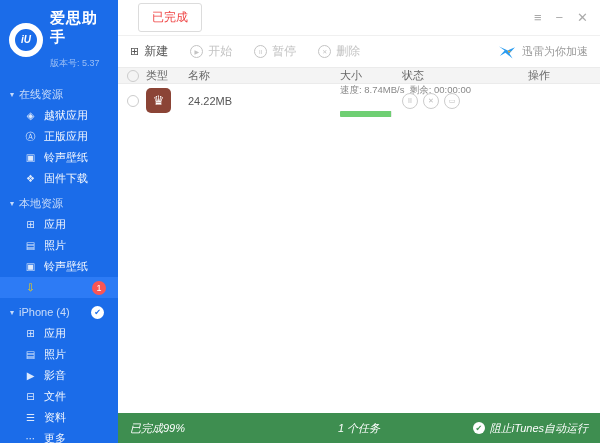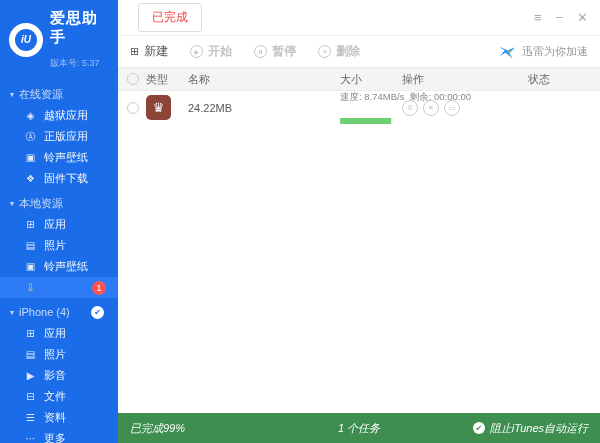--- a/index.html
+++ b/index.html
@@ -37,28 +37,28 @@
   .main { flex:1; display:flex; flex-direction:column; background:#fff; min-width:0; }
   .titlebar { height:36px; display:flex; align-items:center; padding:0 12px; border-bottom:1px solid #f0f0f0; }
   .tab { font-size:12px; padding:5px 13px; border-radius:3px; cursor:pointer; }
   .tab.active { background:#2979e8; color:#fff; }
   .tab.inactive { background:#fff; color:#ef4444; border:1px solid #dcdcdc; margin-left:8px; }
   .win-controls { margin-left:auto; display:flex; gap:14px; color:#aaa; font-size:13px; }
   .win-controls span { cursor:pointer; }
 
   .toolbar { height:31px; display:flex; align-items:center; padding:0 12px; font-size:12px; gap:22px; }
   .tool-btn { display:flex; align-items:center; gap:5px; cursor:pointer; color:#555; }
-  .tool-btn.disabled { color:#c3c3c3;font-weight:bold; }
+  .tool-btn.disabled { color:#c3c3c3; }
   .tool-ico { font-size:11px; }
   .circ { width:13px; height:13px; border:1px solid currentColor; border-radius:50%;
     display:inline-flex; align-items:center; justify-content:center; font-size:6px; }
   .accel { margin-left:auto; display:flex; align-items:center; gap:5px; color:#999; font-size:11px; cursor:pointer; }
 
   .grid { display:grid; grid-template-columns:28px 42px 1fr 62px 126px 72px; align-items:center; }
-  .thead { height:24px; background:#f4f4f4; border-top:1px solid #ebebeb; border-bottom:1px solid #ebebeb;
+  .thead { height:17px; background:#f4f4f4; border-top:1px solid #ebebeb; border-bottom:1px solid #ebebeb;
     font-size:11px; color:#666; }
   .radio { width:12px; height:12px; border:1px solid #ccc; border-radius:50%; margin-left:9px; cursor:pointer; }
   .trow { height:33px; font-size:11px; color:#555; }
   .app-ico { width:25px; height:25px; background:#8b4436; border-radius:5px; color:#fff;
     display:flex; align-items:center; justify-content:center; font-size:13px; }
   .fname { color:#555; font-size:11px; }
   .status-cell { display:flex; flex-direction:column; gap:14px; padding-right:10px; }
   .status-text { font-size:9.5px; color:#888; white-space:nowrap; }
   .pbar { height:6px; background:#e9e9e9; border-radius:1px; overflow:hidden; }
   .pfill { height:100%; background:#6fcf73; }
@@ -206,22 +206,22 @@
         </svg>
         <span>迅雷为你加速</span>
       </div>
     </div>
 
     <div class="thead grid">
       <span class="radio"></span>
       <span>类型</span>
       <span>名称</span>
       <span>大小</span>
+      <span>状态</span>
       <span>操作</span>
-      <span>状态</span>
     </div>
 
     <div class="trow grid">
       <span class="radio"></span>
       <span class="app-ico">♛</span>
       <span>24.22MB</span>
       <span class="status-cell">
         <span class="status-text">
           <span>速度: 8.74MB/s</span>&nbsp;
           <span>剩余: 00:00:00</span>

